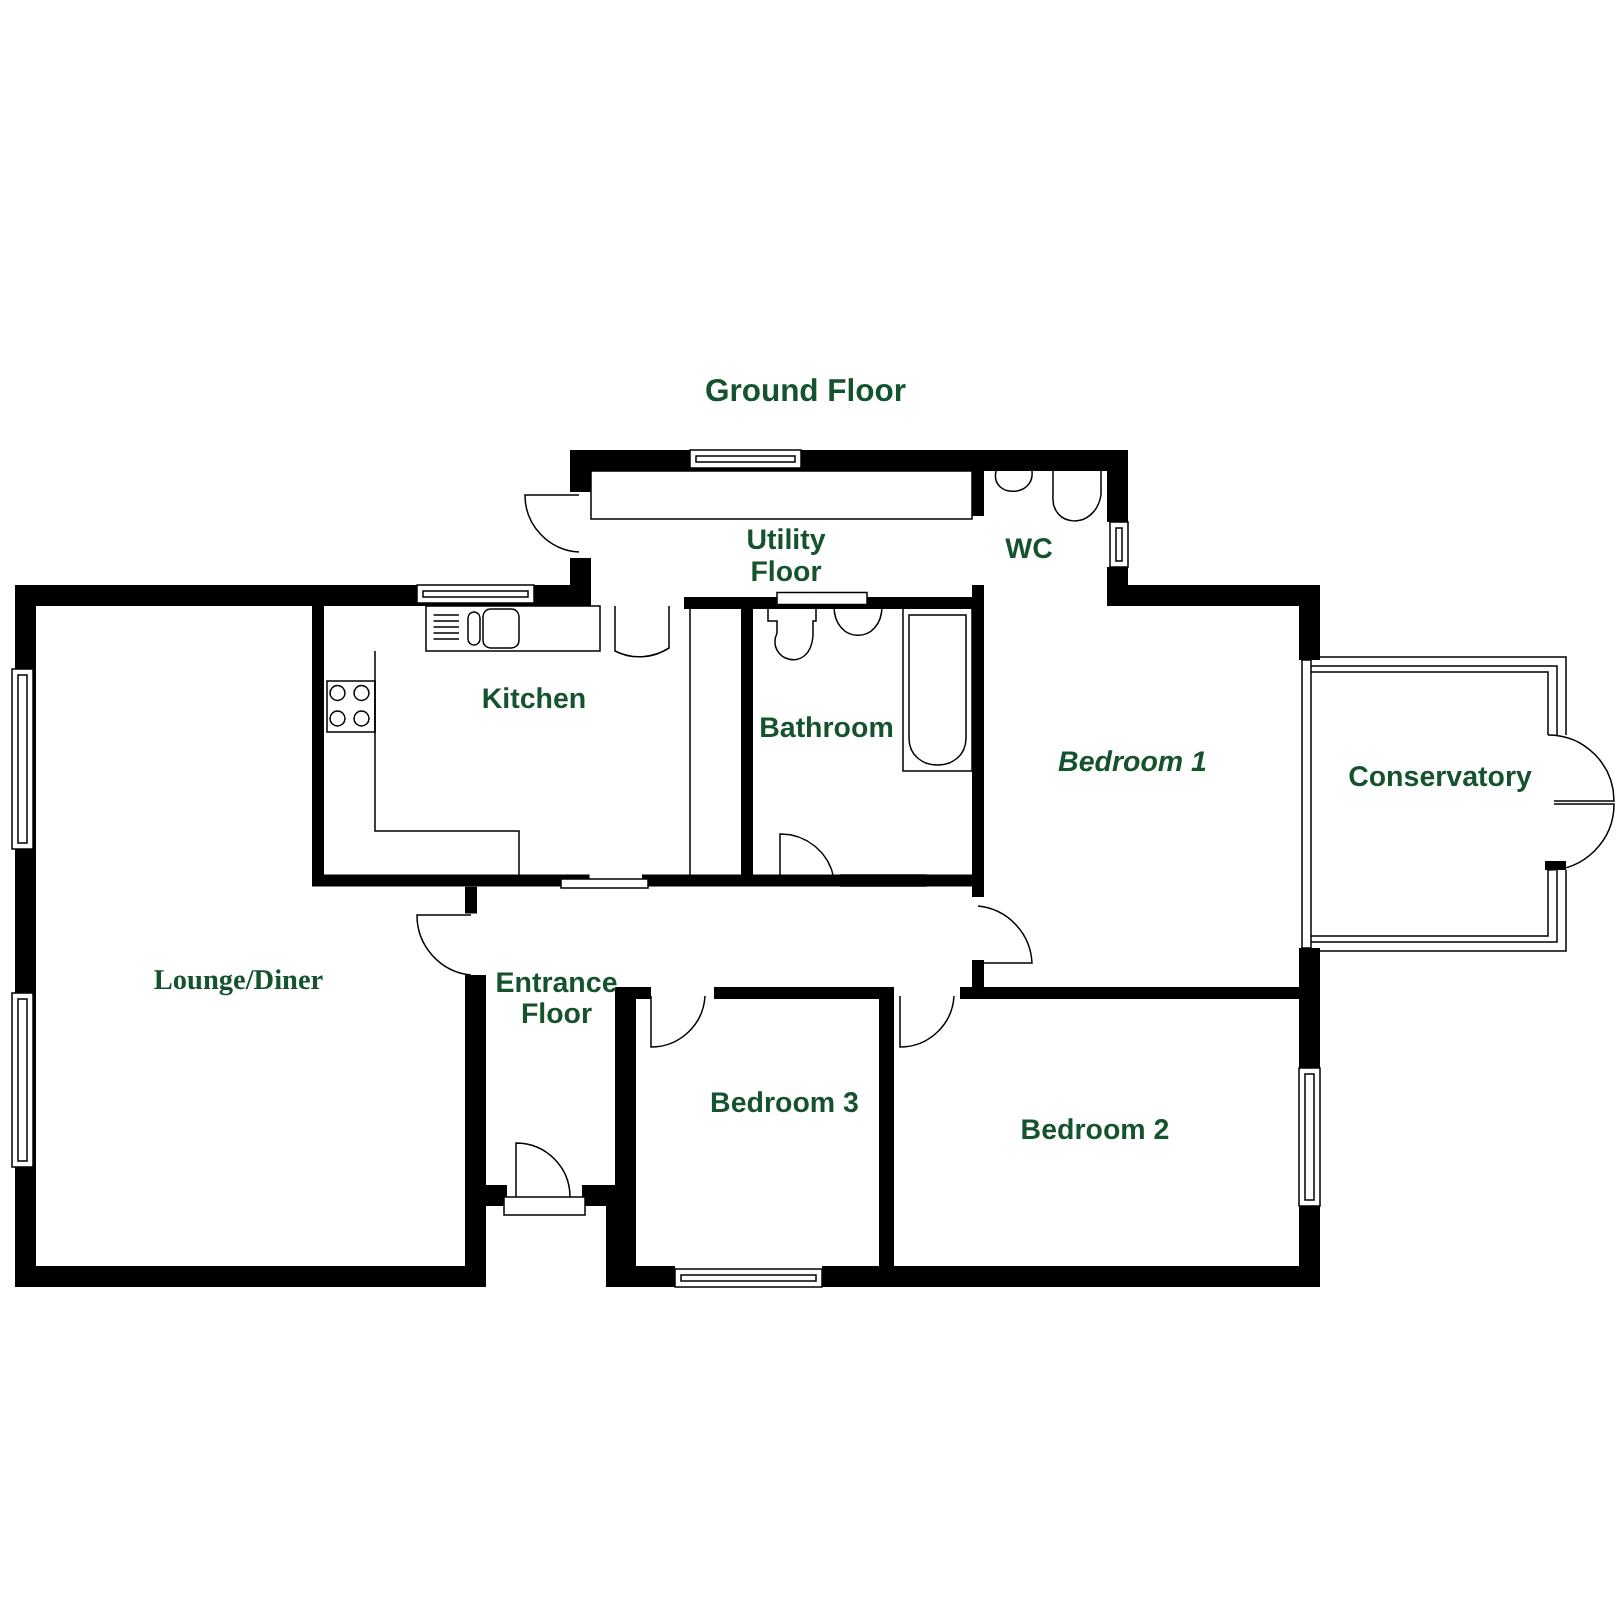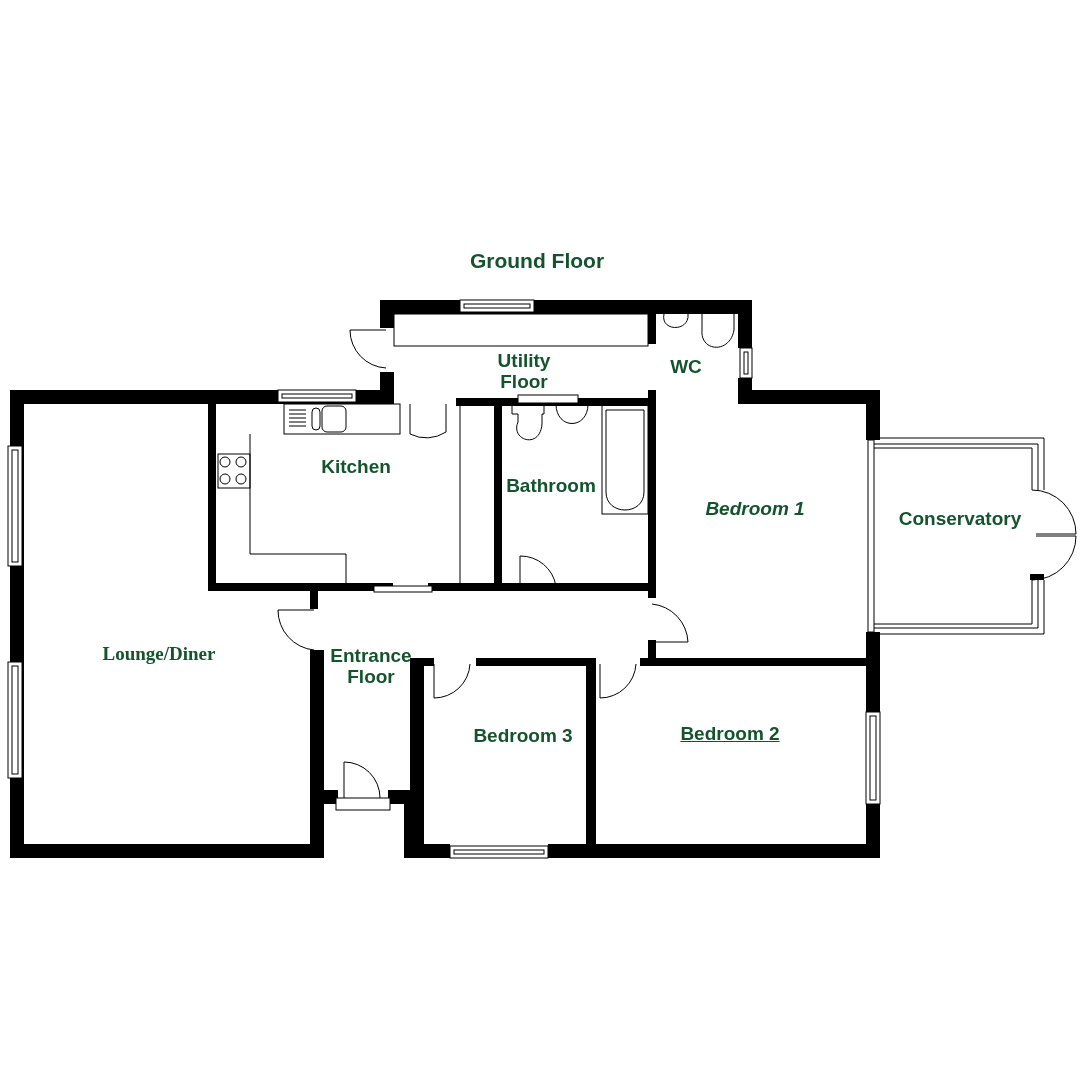--- a/index.html
+++ b/index.html
@@ -142,13 +142,13 @@
 <div class="lbl" style="left:356px;top:456px;">Kitchen</div>
 <div class="lbl" style="left:551px;top:475px;">Bathroom</div>
 <div class="lbl" style="left:755px;top:498px;font-style:italic;">Bedroom 1</div>
 <div class="lbl" style="left:960px;top:508px;">Conservatory</div>
 <div class="lbl" style="left:159px;top:643px;font-family:Liberation Serif, serif;">Lounge/Diner</div>
 <div class="lbl" style="left:371px;top:625px;margin-top:20px;">
   <div>Entrance</div>
   <div>Floor</div>
 </div>
 <div class="lbl" style="left:523px;top:725px;">Bedroom 3</div>
-<div class="lbl" style="left:730px;top:723px;text-decoration:underline;">Bedroom 2</div>
+<div class="lbl" style="left:730px;top:743px;">Bedroom 2</div>
 
 </body></html>

